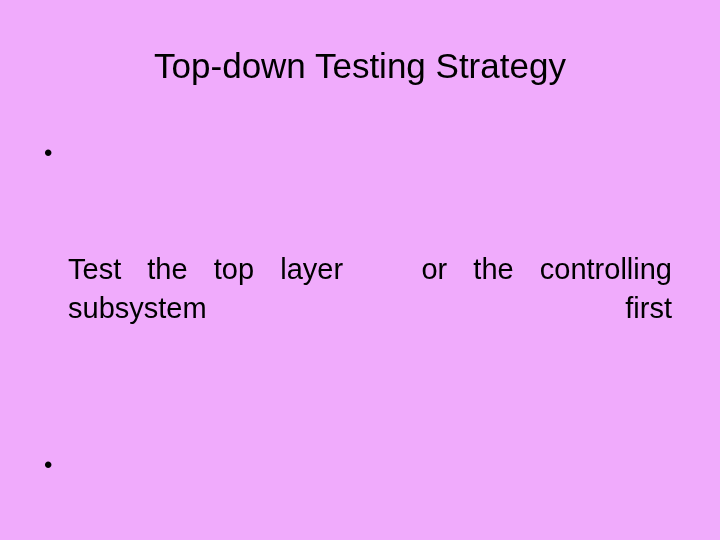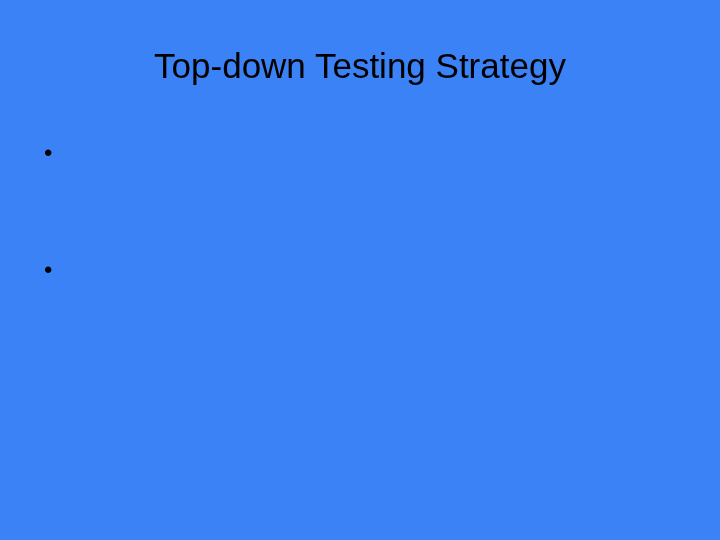--- a/index.html
+++ b/index.html
@@ -12,21 +12,21 @@
     background: #ffffff;
     font-family: "Liberation Sans", sans-serif;
     color: #000000;
     overflow: hidden;
   }
 
   .slide {
     position: relative;
     width: 720px;
     height: 540px;
-    background: #3b82f6;
+    background: #f0abfc;
     box-sizing: border-box;
   }
 
   .slide-title {
     position: absolute;
     left: 0;
     top: 44px;
     width: 720px;
     text-align: center;
     font-size: 35px;
@@ -85,20 +85,21 @@
 <body style="background: rgb(255, 255, 255); color: rgb(0, 0, 0);">
 
 <div class="slide">
 
   <div class="slide-title">Top-down Testing Strategy</div>
 
   <ul class="body-list">
 
     <li class="bullet-item">
       <span class="marker">•</span>
+      <span class="btext">Test the top layer   or the controlling subsystem first</span>
     </li>
 
     <li class="bullet-item">
       <span class="marker">•</span>
       
     </li>
 
   </ul>
 
 </div>

